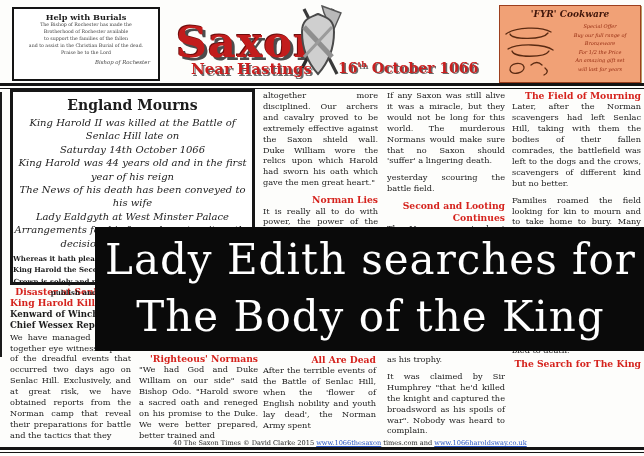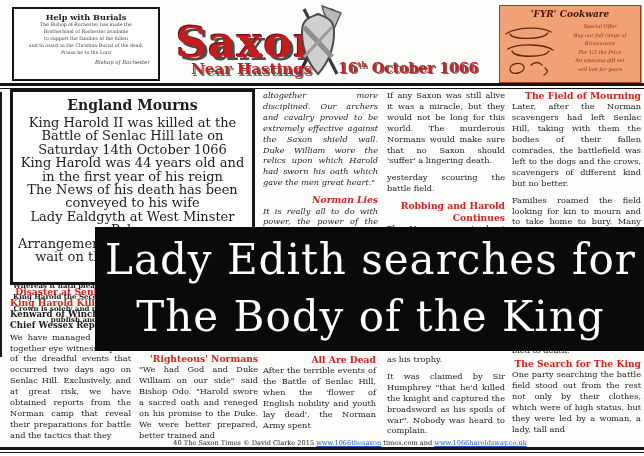--- a/index.html
+++ b/index.html
@@ -36,34 +36,34 @@
   #rule-top-thin{top:88px;height:1px;}
   #rule-bot-thick{top:447px;height:3px;}
   #rule-bot-thin{top:452px;height:1px;}
   #left-edge{position:absolute;left:0;top:92px;width:2px;height:265px;background:#1b1b1b;}
 
   
   .lead-box{position:absolute;left:10px;top:89px;width:239px;height:190px;border:3px solid #161616;
       background:#fff;text-align:center;z-index:5;}
   .lead-h1{font-size:27px;font-weight:bold;margin-top:4px;letter-spacing:.5px;}
   .lead-h2{font-size:14px;font-weight:bold;margin-top:5px;}
-  .lead-line{font-size:13px;line-height:13.4px;}
+  .lead-line{font-size:10px;line-height:13.4px;font-style:italic;}
   .lead-lines{margin-top:3px;}
   .proc{margin-top:3px;}
   .proc-line{font-size:7px;line-height:11.4px;font-weight:bold;white-space:nowrap;}
 
   
   .col{position:absolute;font-size:8.2px;line-height:10.9px;text-align:justify;}
   .para{margin:0 0 6px 0;}
   .red-head{color:#d5231d;font-weight:bold;font-size:9.2px;line-height:11.4px;text-align:right;}
   .byline{font-weight:bold;font-size:8.6px;line-height:11.4px;text-align:left;}
   .nowrap{white-space:nowrap;}
   #col1{left:10px;top:286px;width:121px;}
   #col2-lower{left:139px;top:353px;width:119px;}
-  #col3{left:263px;top:90px;width:115px;font-style:italic;}
+  #col3{left:263px;top:90px;width:115px;}
   #col3-lower{left:263px;top:354px;width:113px;}
   #col4{left:387px;top:90px;width:118px;}
   #col4-lower{left:387px;top:354px;width:118px;}
   #col5{left:512px;top:90px;width:129px;height:255px;overflow:hidden;}
   #col5-lower{left:512px;top:345px;width:129px;}
 
   
   .banner{position:absolute;left:95px;top:227px;width:551px;height:124px;background:#0a0a0a;
       color:#fff;text-align:center;z-index:40;}
   .banner-line{font-size:42px;line-height:57px;letter-spacing:1px;}
@@ -165,37 +165,36 @@
     <div class="para">It is really all to do with power, the power of the Church and the power of the sword, and the lies that the Normans tell to justify the taking of our land.</div>
   </div>
   <div class="col" id="col3-lower">
     <div class="red-head">All Are Dead</div>
     <div class="para">After the terrible events of the Battle of Senlac Hill, when the 'flower of English nobility and youth lay dead', the Norman Army spent</div>
   </div>
 
   <div class="col" id="col4">
     <div class="para">If any Saxon was still alive it was a miracle, but they would not be long for this world. The murderous Normans would make sure that no Saxon should 'suffer' a lingering death.</div>
     <div class="para">yesterday scouring the battle field.</div>
-    <div class="red-head">Robbing and Harold Continues</div>
+    <div class="red-head">Second and Looting Continues</div>
     <div class="para">The Normans went about their work, robbing and looting the dead of weapons and mail. One knight seized a jewelled broadsword from a fallen thegn and bore it away</div>
   </div>
   <div class="col" id="col4-lower">
     <div class="para">as his trophy.</div>
     <div class="para">It was claimed by Sir Humphrey "that he'd killed the knight and captured the broadsword as his spoils of war". Nobody was heard to complain.</div>
   </div>
 
   <div class="col" id="col5">
     <div class="red-head">The Field of Mourning</div>
     <div class="para">Later, after the Norman scavengers had left Senlac Hill, taking with them the bodies of their fallen comrades, the battlefield was left to the dogs and the crows, scavengers of different kind but no better.</div>
     <div class="para">Families roamed the field looking for kin to mourn and to take home to bury. Many were local, looking for husbands and sons who had not yet died of their wounds, men near to death from loss of blood. It seems many lay with their arms and heads struck from them; one man took a blow under the sword arm, deep in the armpit. He had bled freely, they said, growing cold and still as they</div>
   </div>
   <div class="col" id="col5-lower">
     <div class="para" style="margin-bottom:2px;">bled to death.</div>
     <div class="red-head">The Search for The King</div>
-    <div class="para">One party searching the battle field stood out from the rest not only by their clothes, which were of high status, but they were led by a woman, a lady, tall and</div>
   </div>
 
   <div class="banner">
     <div class="banner-line">Lady Edith searches for</div>
     <div class="banner-line">The Body of the King</div>
   </div>
 
   <div class="footer"><span>40 The Saxon Times © David Clarke 2015 </span><a>www.1066thesaxon</a><span> times.com and </span><a>www.1066haroldsway.co.uk</a></div>
 
   <div class="rule" id="rule-bot-thick"></div>

